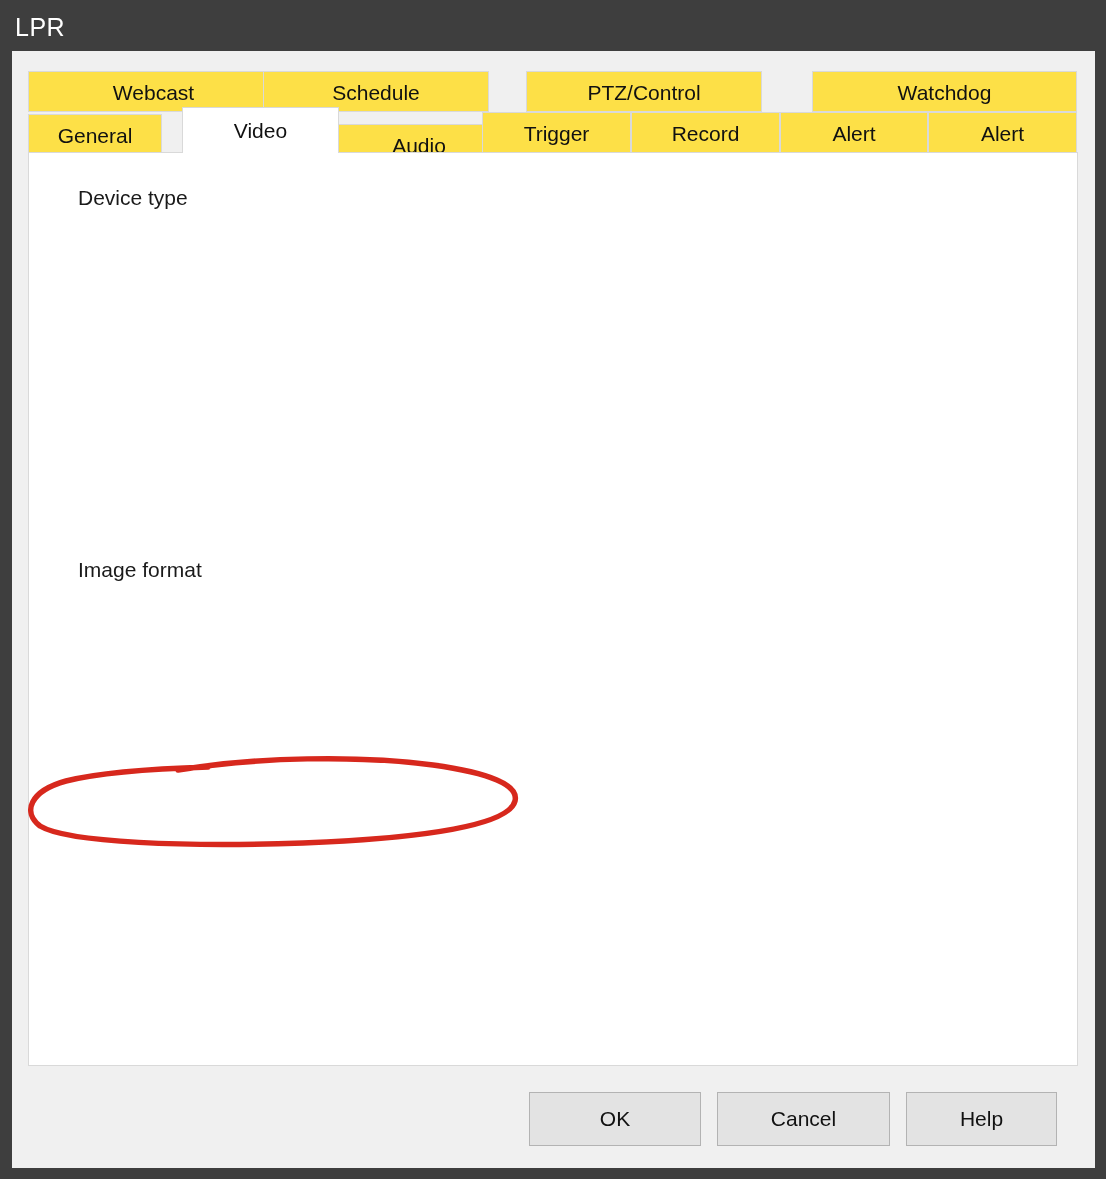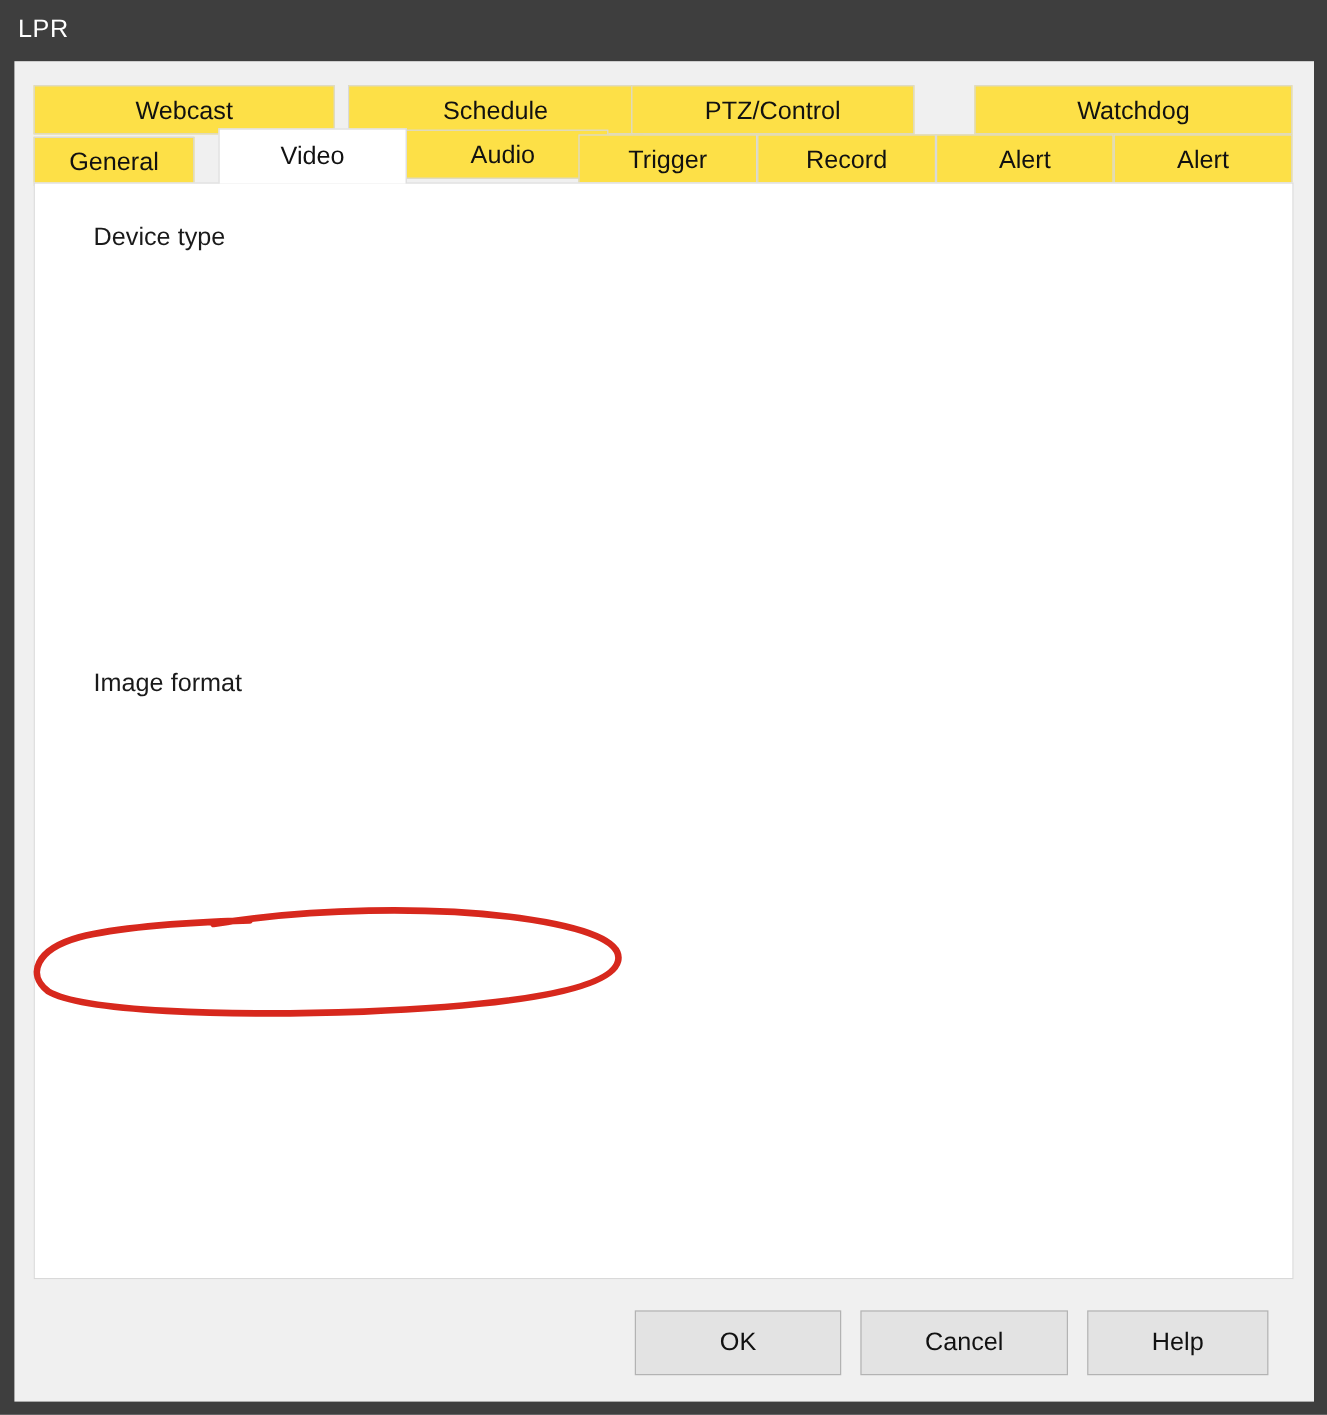--- a/index.html
+++ b/index.html
@@ -1,21 +1,21 @@
 <!DOCTYPE html>
 <html><head>
 <meta charset="utf-8">
 <style>
   html,body{margin:0;padding:0}
   body{
     width:1106px;height:1179px;position:relative;overflow:hidden;
     background:#3e3e3e;color:#1a1a1a;
     font-family:"Liberation Sans",sans-serif;font-size:21px;
   }
-  .titlebar-text{position:absolute;left:15px;top:13px;color:#fff;font-size:21px;letter-spacing:.5px}
+  .titlebar-text{position:absolute;left:15px;top:13px;color:#fff;font-size:25px;letter-spacing:.5px}
   .dialog{position:absolute;left:12px;top:51px;width:1083px;height:1117px;background:#f0f0f0}
   .tab{position:absolute;height:41px;line-height:41px;text-align:center;font-size:21px;
        background:#fde047;border:1px solid #d9d9d9;box-sizing:border-box;cursor:default;color:#111}
   .tab.active{background:#fff;border-bottom:none;top:107px;height:46px;line-height:46px;z-index:3}
   .pane{position:absolute;left:28px;top:152px;width:1050px;height:914px;background:#fff;
         border:1px solid #d9d9d9;box-sizing:border-box;z-index:1}
   .group{position:absolute;border:1px solid #dcdcdc}
   .legend{position:absolute;background:#fff;padding:0 6px;font-size:21px;line-height:24px;white-space:nowrap;z-index:2}
   .lbl{position:absolute;font-size:21px;line-height:24px;white-space:nowrap}
   .rlbl{text-align:right}
@@ -53,27 +53,27 @@
   svg.annot{position:absolute;left:18px;top:746px;z-index:4;pointer-events:none}
 </style>
 </head>
 <body>
 
 <div class="titlebar-text">LPR</div>
 
 <div class="dialog"></div>
 
 <div class="tab" style="left:28px;top:71px;width:251px">Webcast</div>
-<div class="tab" style="left:290px;top:71px;width:246px">Schedule</div>
+<div class="tab" style="left:263px;top:71px;width:226px">Schedule</div>
 <div class="tab" style="left:526px;top:71px;width:236px">PTZ/Control</div>
 <div class="tab" style="left:812px;top:71px;width:265px">Watchdog</div>
 
 <div class="tab" style="left:28px;top:114px;width:134px">General</div>
 <div class="tab active" style="left:182px;width:157px">Video</div>
-<div class="tab" style="left:331px;top:108px;width:176px">Audio</div>
+<div class="tab" style="left:331px;top:124px;width:176px">Audio</div>
 <div class="tab" style="left:482px;top:112px;width:149px">Trigger</div>
 <div class="tab" style="left:631px;top:112px;width:149px">Record</div>
 <div class="tab" style="left:780px;top:112px;width:148px">Alert</div>
 <div class="tab" style="left:928px;top:112px;width:149px">Alert</div>
 
 <div class="pane"></div>
 
 <div class="group" style="left:62px;top:198px;width:988px;height:347px"></div>
 <span class="legend" style="left:72px;top:186px">Device type</span>
 

